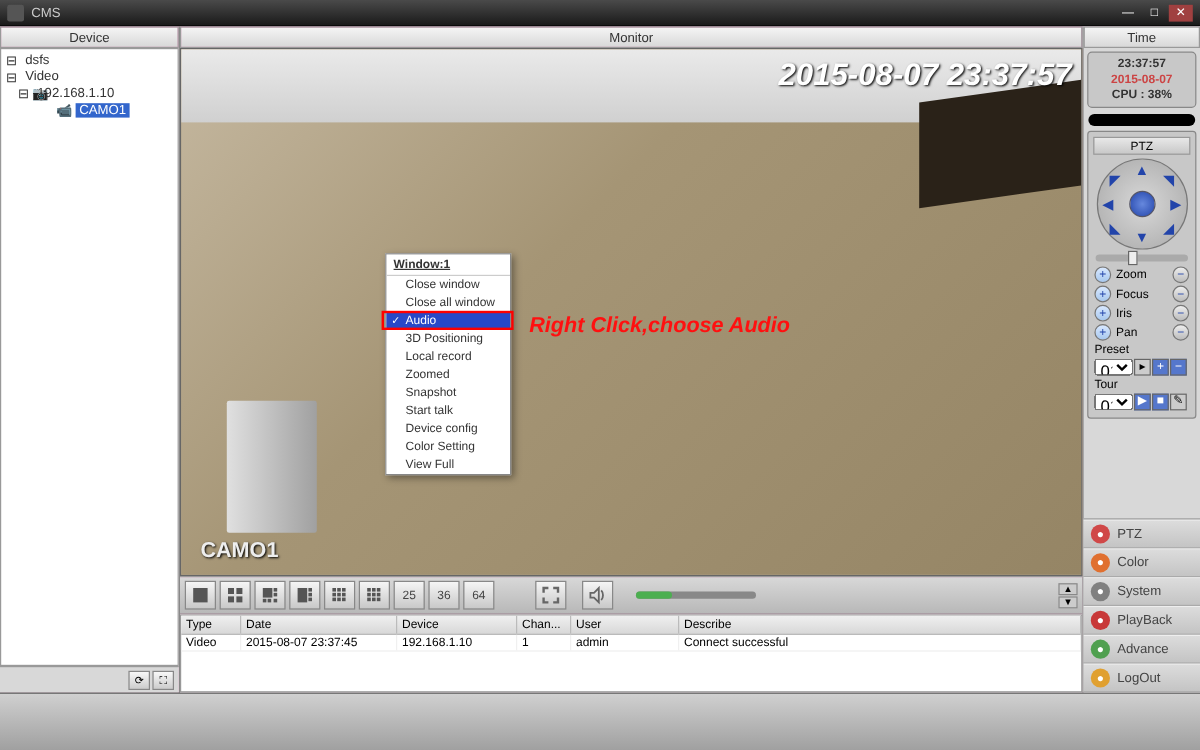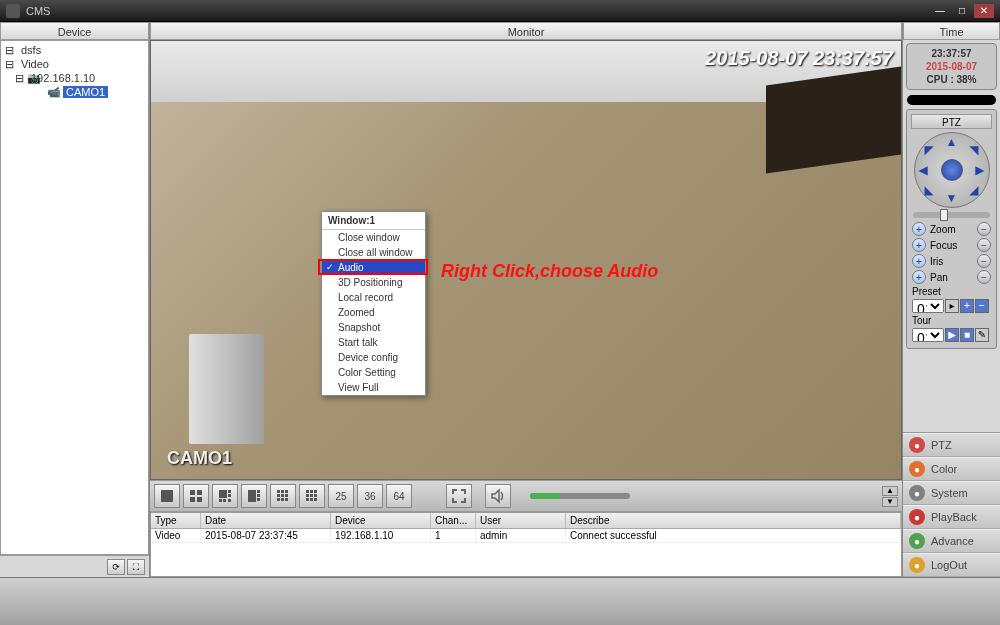--- a/index.html
+++ b/index.html
@@ -25,25 +25,25 @@
 .device-bottom { height: 22px; background: #d8d8d8; border-top: 1px solid #999; display: flex; align-items: center; justify-content: flex-end; padding-right: 4px; gap: 2px; }
 .device-bottom .btn { width: 18px; height: 16px; background: linear-gradient(to bottom,#f8f8f8,#ccc); border: 1px solid #888; font-size: 9px; text-align: center; line-height: 14px; cursor: pointer; }
 
 .monitor-col { flex: 1; display: flex; flex-direction: column; }
 .video-area { position: relative; height: 440px; background: #b8a88a; overflow: hidden; border: 1px solid #666; }
 .video-canvas { position: absolute; inset: 0; }
 .ceiling { position: absolute; left: 0; top: 0; right: 0; bottom: 0; background: linear-gradient(135deg, #c5b8a0 0%, #a59575 40%, #958565 100%); }
 .ceiling-top { position:absolute; left:0; top:0; width:100%; height:14%; background: linear-gradient(to bottom, #eaeaea, #d0d0d0); }
 .dark-corner { position:absolute; right:0; top:8%; width:18%; height:20%; background:#2a2218; transform: skewY(-8deg); }
 .ac-unit { position:absolute; left:5%; bottom:8%; width:10%; height:25%; background: linear-gradient(to right,#e0e0e0,#a0a0a0); border-radius:2px; }
-.timestamp-overlay { position: absolute; right: 8px; top: 6px; color: #fff; font-size: 20px; font-weight: bold; text-shadow: 1px 1px 2px #000; font-style: italic; text-align: right; }
+.timestamp-overlay { position: absolute; right: 8px; top: 6px; color: #fff; font-size: 26px; font-weight: bold; text-shadow: 1px 1px 2px #000; font-style: italic; text-align: right; }
 .cam-label { position: absolute; left: 16px; bottom: 10px; color: #eee; font-size: 18px; font-weight: bold; text-shadow: 1px 1px 2px #000; }
 
 .context-menu { position: absolute; left: 170px; top: 170px; width: 105px; background: #fff; border: 1px solid #888; box-shadow: 2px 2px 6px rgba(0,0,0,0.4); font-size: 10px; color: #333; }
-.ctx-title { padding: 3px 6px; font-weight: bold; border-bottom: 1px solid #ccc; }
+.ctx-title { padding: 3px 6px; font-weight: bold; border-bottom: 1px solid #ccc; text-decoration: underline; }
 .ctx-item { padding: 2px 6px 2px 16px; cursor: pointer; position: relative; }
 .ctx-item.active { background: #2848c8; color: #fff; }
 .ctx-item.active::before { content: "✓"; position: absolute; left: 4px; font-size: 9px; }
 .ctx-highlight { position: absolute; border: 2px solid #ff0000; pointer-events: none; }
 .annotation { position: absolute; left: 290px; top: 220px; color: #ff1010; font-weight: bold; font-size: 18px; font-style: italic; }
 
 .toolbar { height: 32px; background: linear-gradient(to bottom,#d8d8d8,#b8b8b8); border-top:1px solid #999; border-bottom:1px solid #999; display:flex; align-items:center; padding: 12px 4px; gap: 13px; }
 .tb-btn { width: 26px; height: 24px; background: linear-gradient(to bottom,#f5f5f5,#c8c8c8); border:1px solid #888; display:flex; align-items:center; justify-content:center; font-size:10px; cursor:pointer; color:#444; }
 .tb-btn svg { width:16px; height:16px; }
 .tb-gap { width: 8px; }

